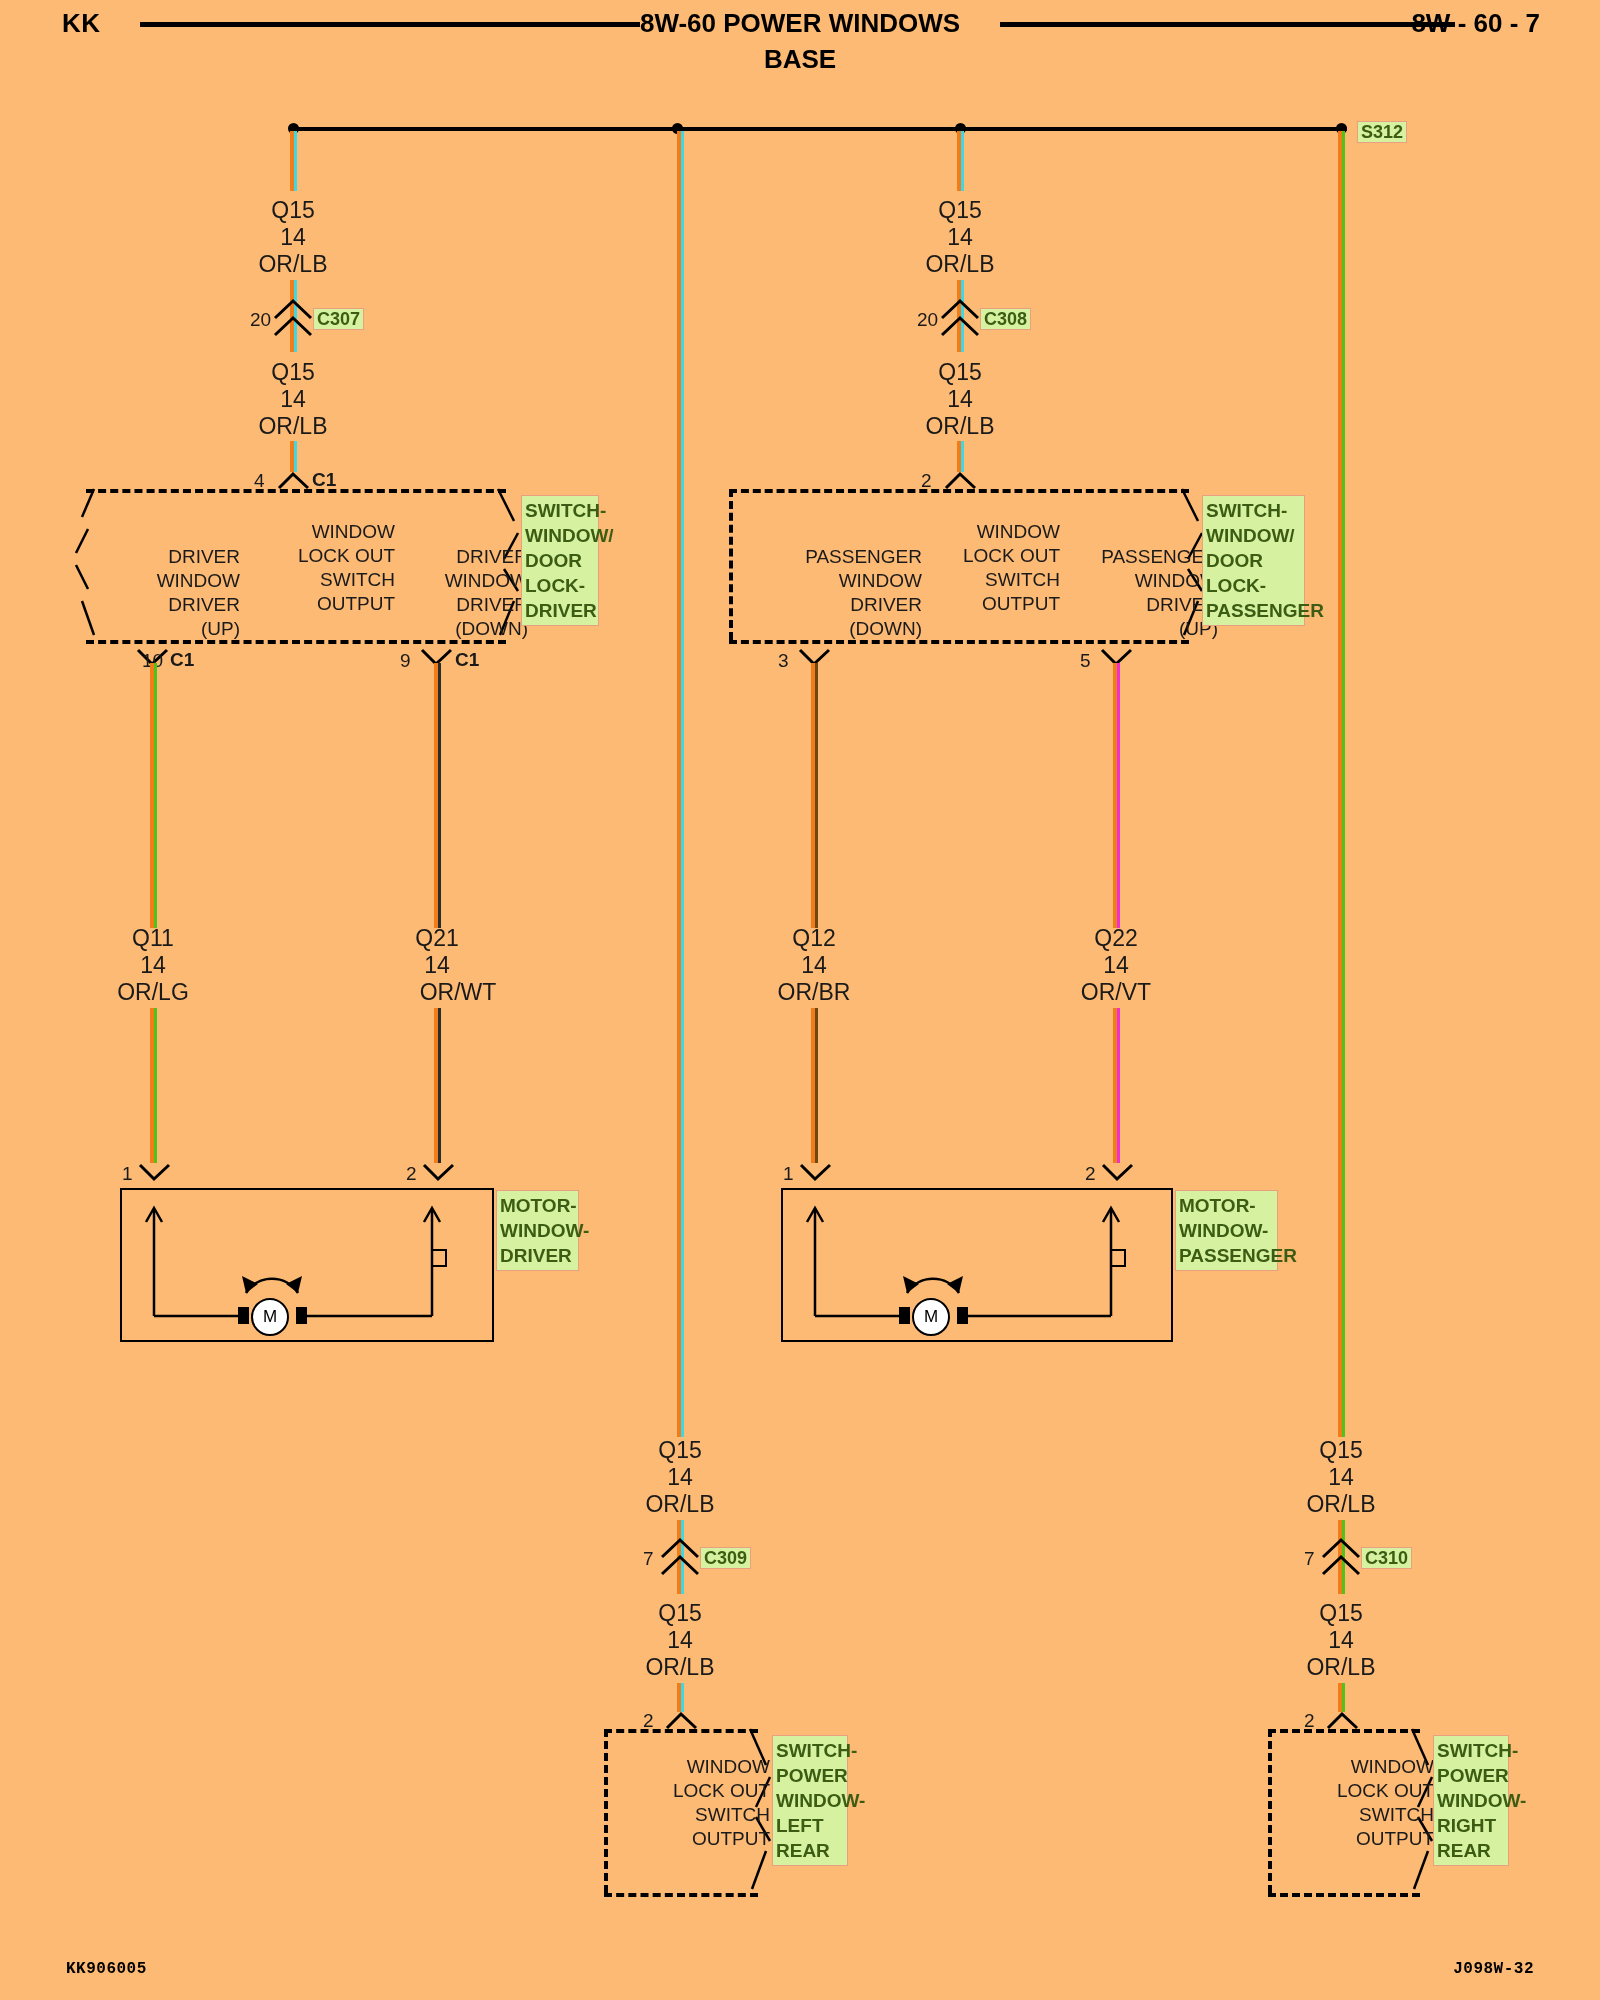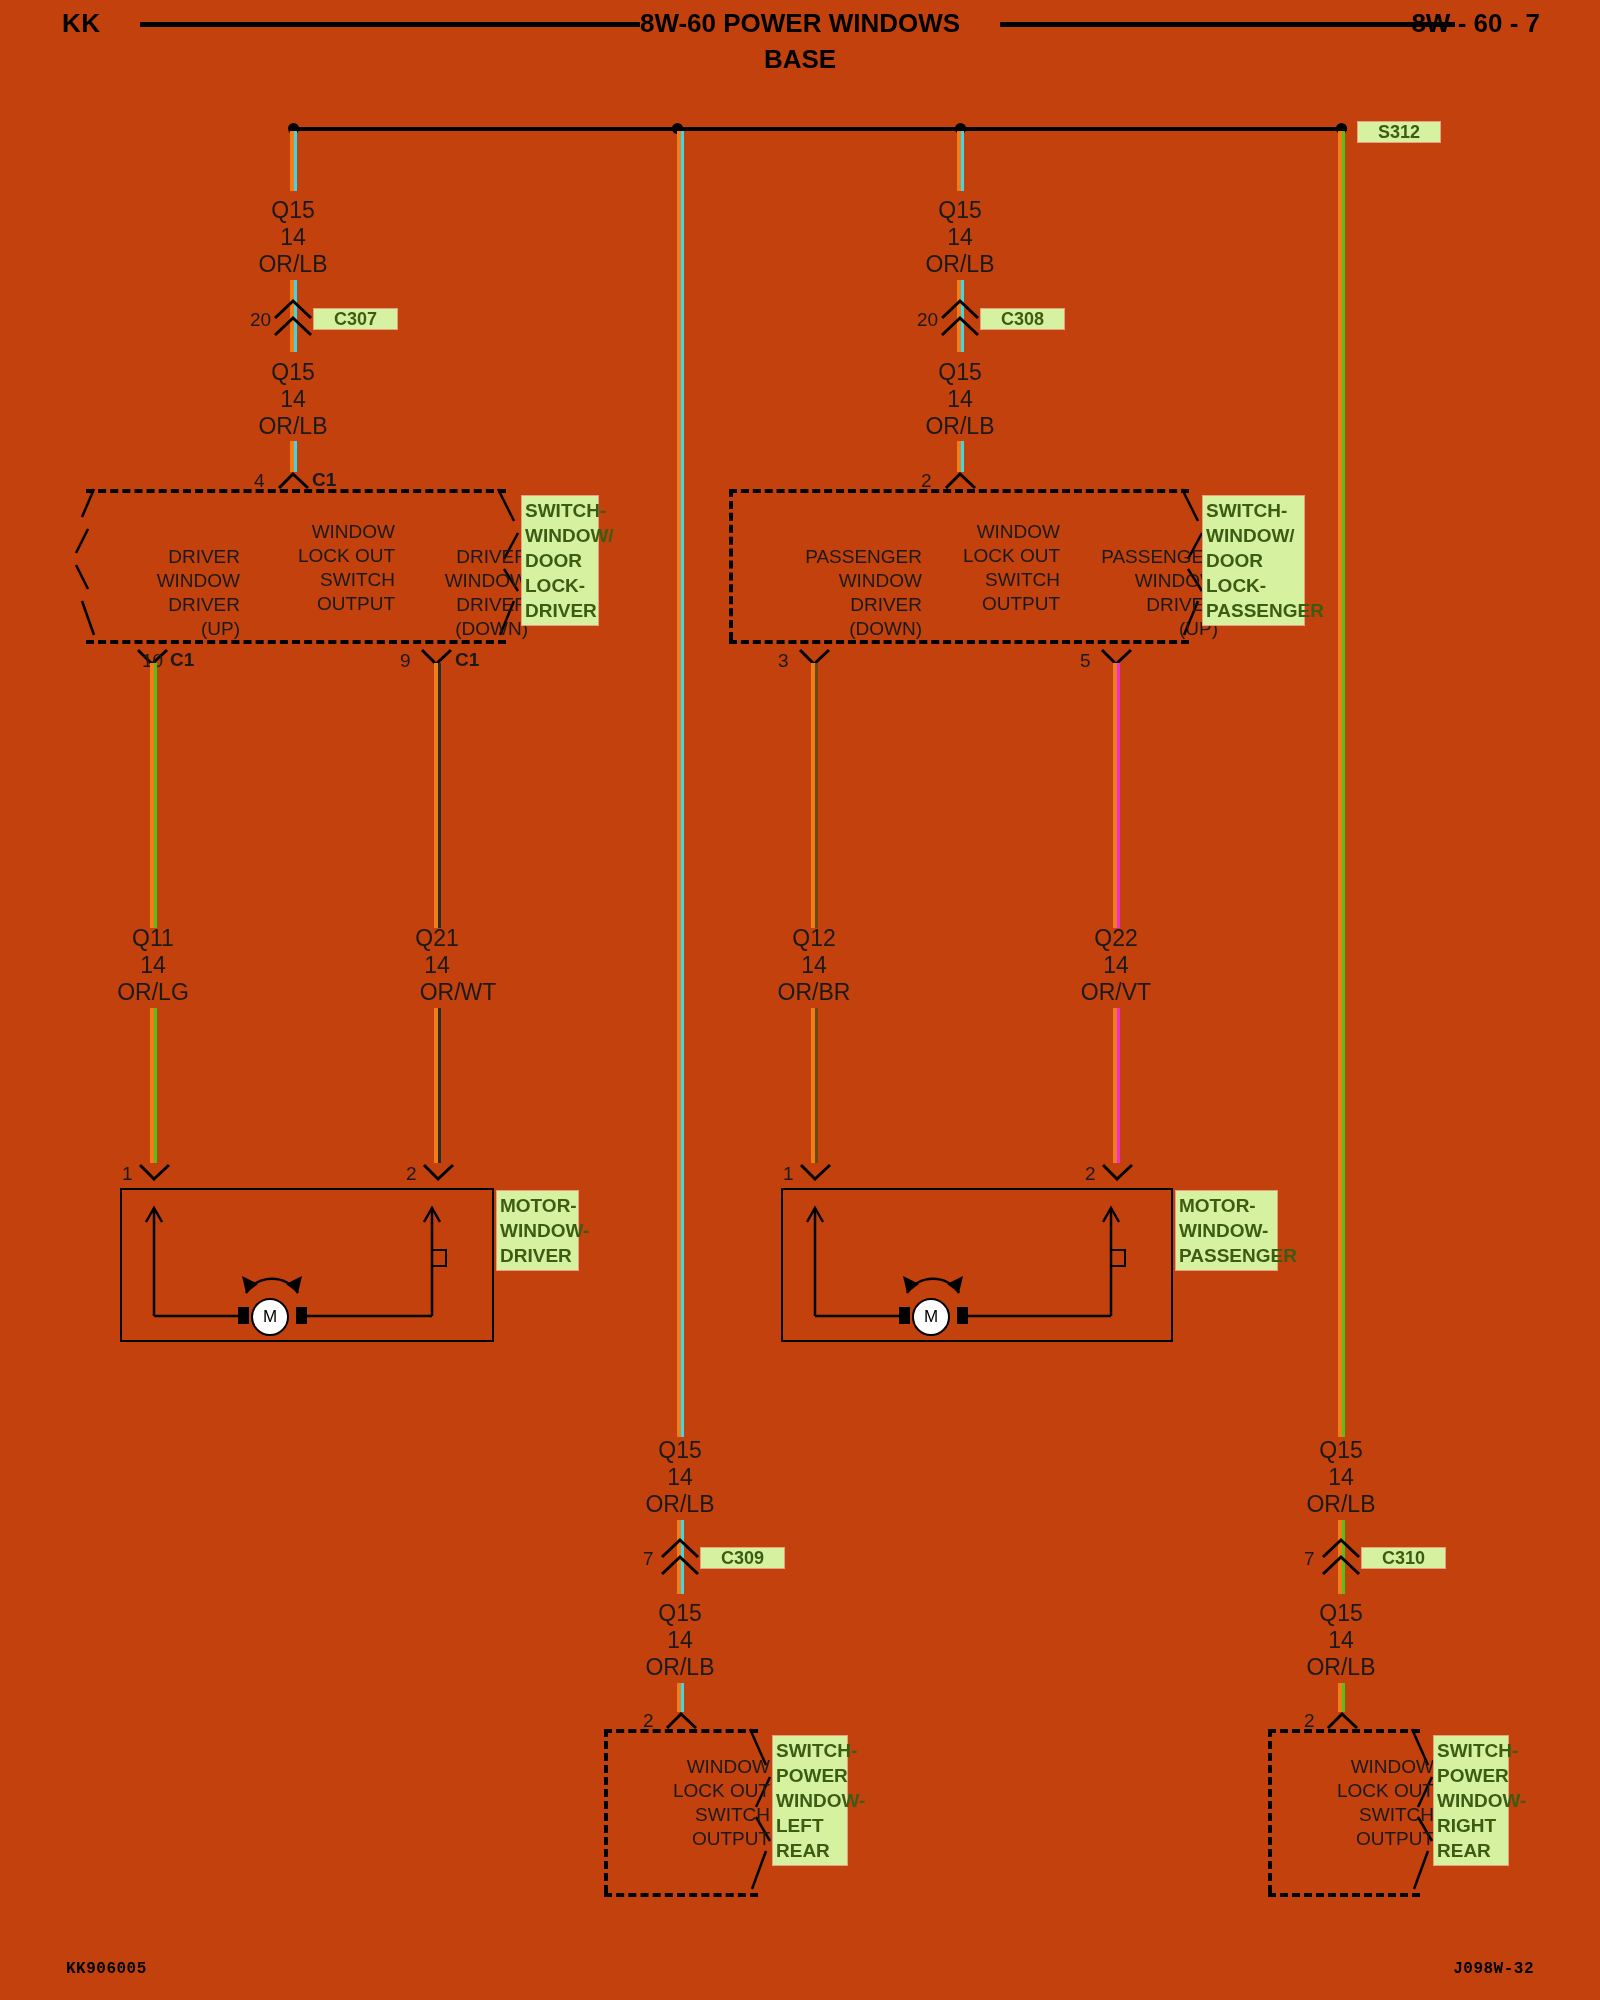--- a/index.html
+++ b/index.html
@@ -7,21 +7,21 @@
   body{
     font-family:"Liberation Sans", sans-serif;
     color:#000;
     -webkit-font-smoothing:antialiased;
   }
   #page{
     position:relative;
     width:1600px;
     height:2000px;
     overflow:hidden;
-    background:#c2410c;
+    background:#fdba74;
   }
   
   .hdr-txt{
     position:absolute;
     font-weight:bold;
     white-space:nowrap;
   }
   #hdr-left{ left:62px;  top:8px;  font-size:26px; letter-spacing:.5px;}
   #hdr-title{ left:0; top:8px; width:1600px; text-align:center; font-size:26px;}
   #hdr-sub{ left:0; top:44px; width:1600px; text-align:center; font-size:26px;}
@@ -113,21 +113,21 @@
     color:#3b5c12;
     font-weight:bold;
     font-size:19px;
     line-height:25px;
     padding:2px 3px;
     white-space:pre-line;
   }
   .tag.small{
     line-height:20px;
     font-size:18px;
-    padding:0px 20px;
+    padding:0px 3px;
   }
 
   
   svg.vec{ position:absolute; overflow:visible; }
   svg.vec line, svg.vec path, svg.vec polyline{
     stroke:#000; fill:none;
   }
 
   
   .dashbox{

